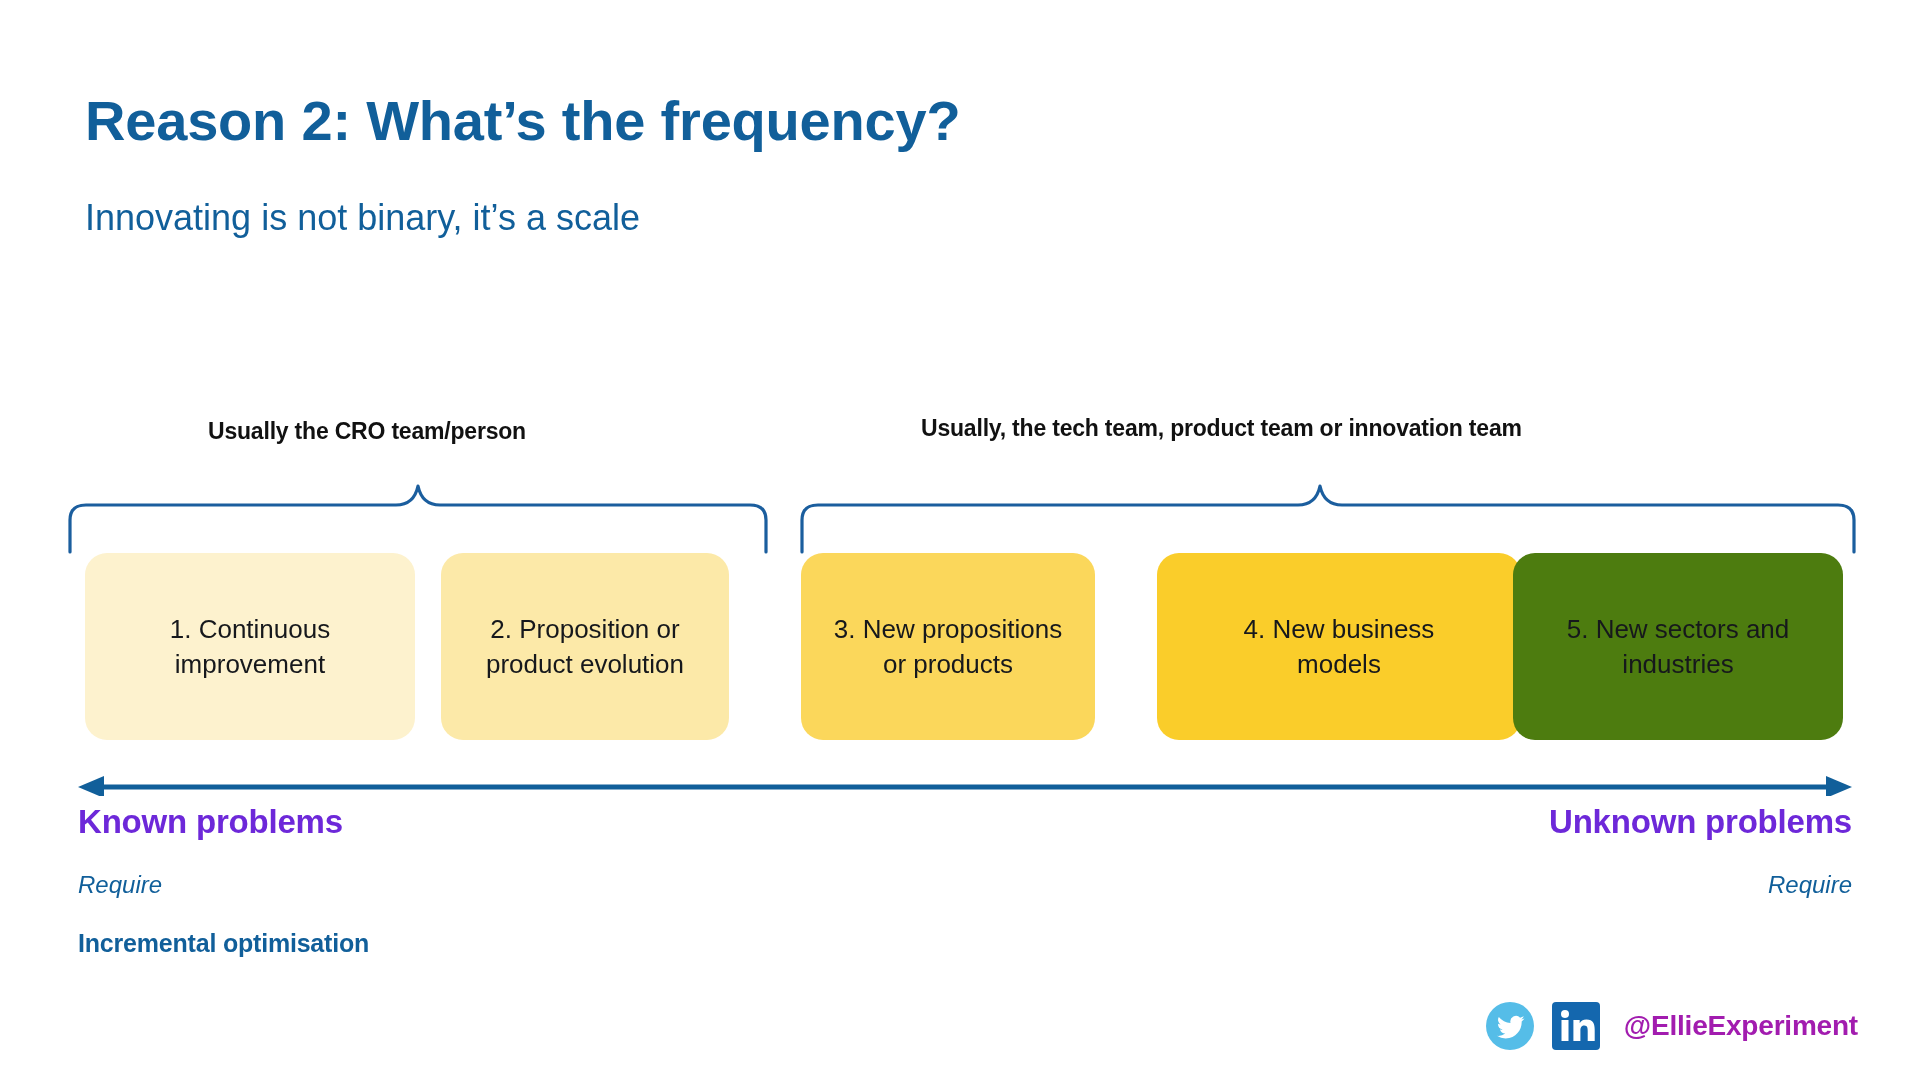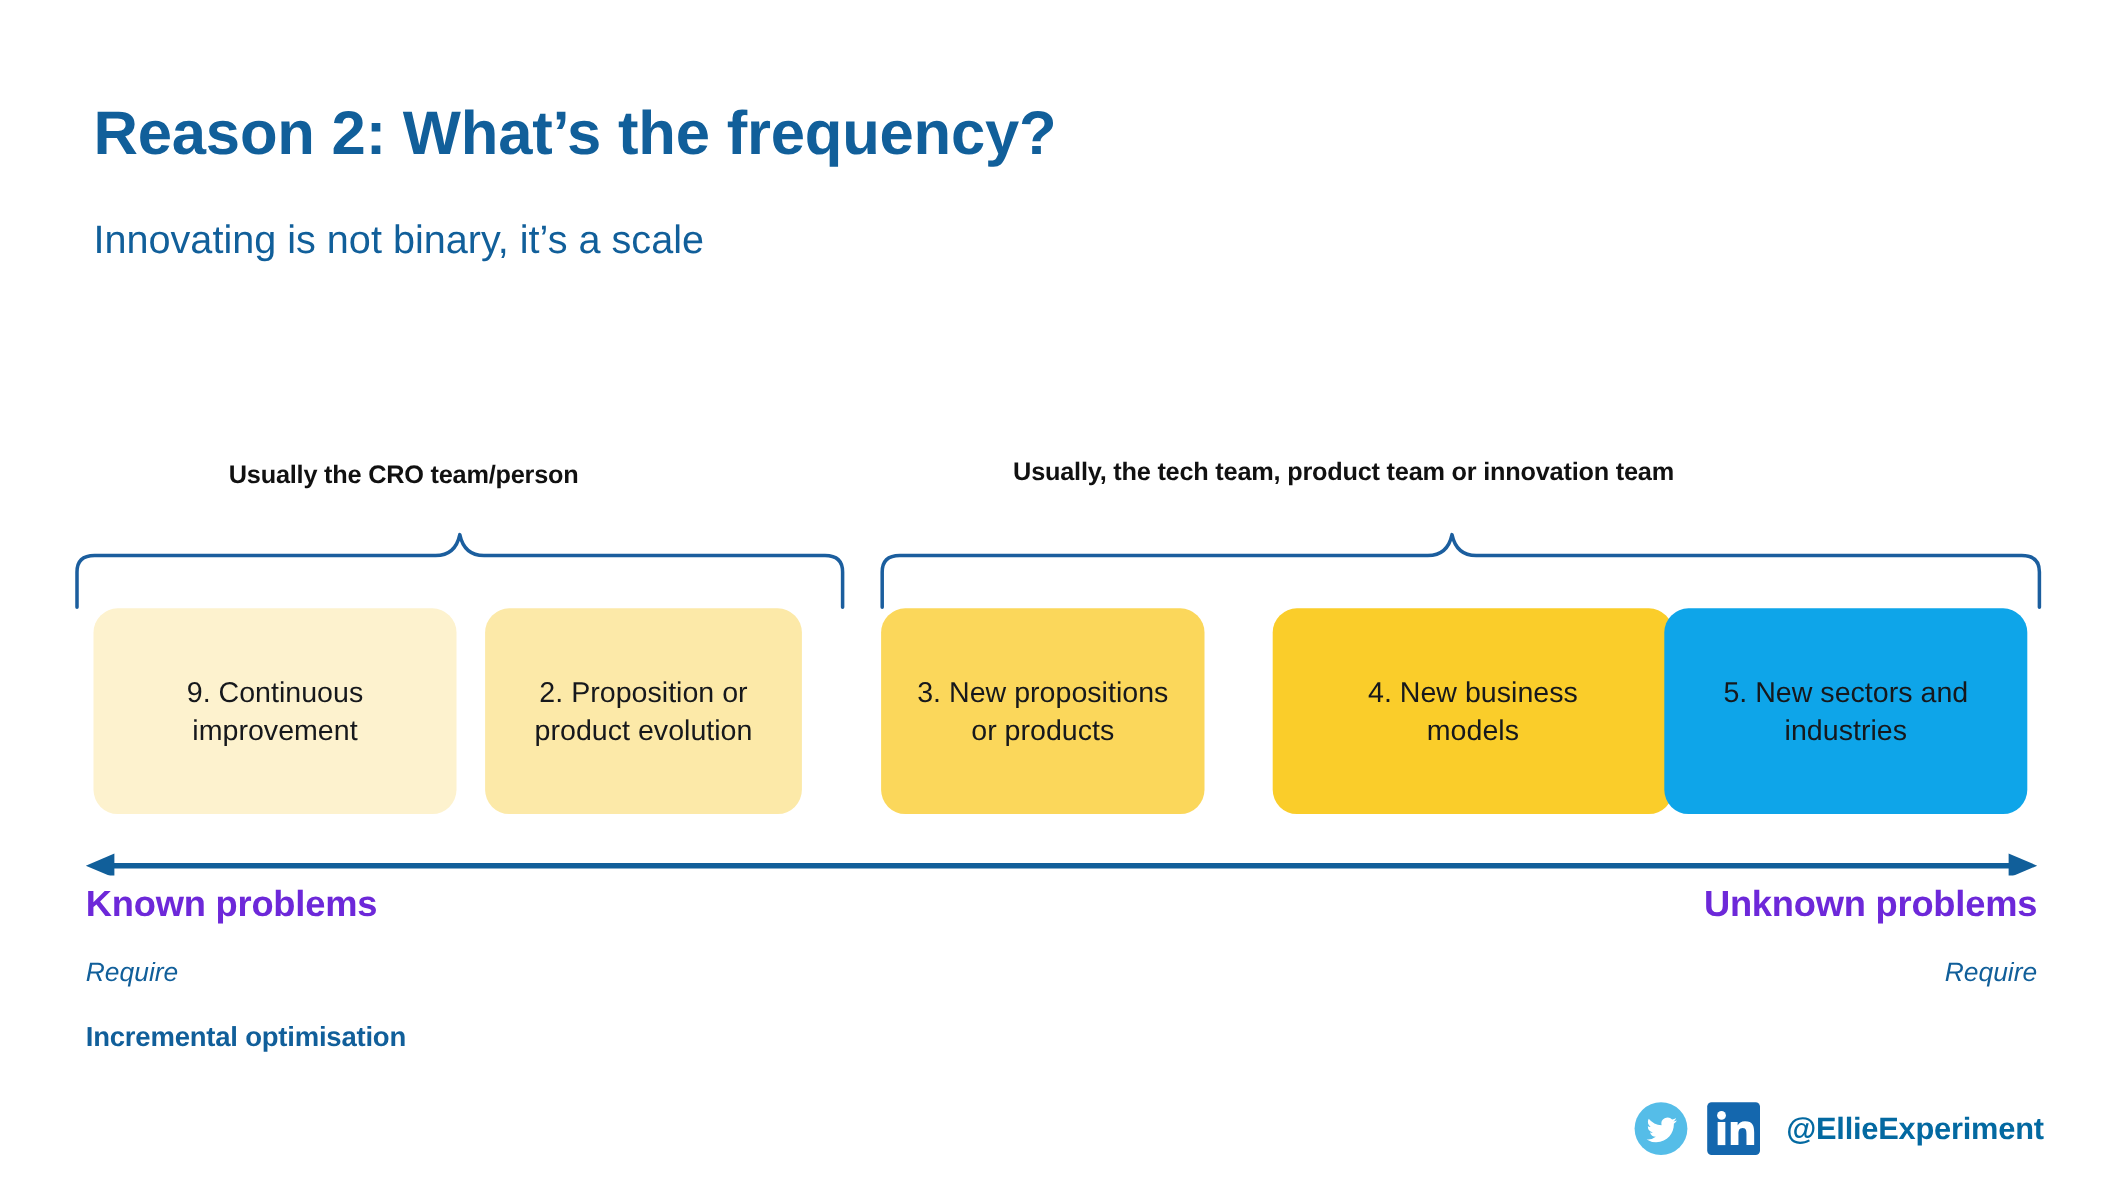--- a/index.html
+++ b/index.html
@@ -141,21 +141,21 @@
   }
   .social-icon {
     width: 52px;
     height: 52px;
     display: block;
     flex: 0 0 auto;
   }
   .handle {
     font-size: 28px;
     font-weight: 700;
-    color: #0369a1;
+    color: #a21caf;
     letter-spacing: -0.2px;
     margin-left: 8px;
     white-space: nowrap;
   }
 </style>
 </head>
 <body>
 
 <div class="slide">
 
@@ -186,21 +186,21 @@
              Q 1316 25 1320 6
              Q 1324 25 1342 25
              L 1838 25
              Q 1854 25 1854 40
              L 1854 72" fill="none" stroke="#1B5E9E" stroke-width="3.2" stroke-linecap="round" stroke-linejoin="round"></path>
   </svg>
 
   <div class="scale">
     <div class="card" style="left: 85px; width: 330px; background: rgb(253, 242, 206);">
       <span>
-        <span>9. Continuous</span><br>
+        <span>1. Continuous</span><br>
         <span>improvement</span>
       </span>
     </div>
 
     <div class="card" style="left: 441px; width: 288px; background: rgb(252, 233, 168);">
       <span>
         <span>2. Proposition or</span><br>
         <span>product evolution</span>
       </span>
     </div>
@@ -212,21 +212,21 @@
       </span>
     </div>
 
     <div class="card" style="left: 1157px; width: 364px; background: rgb(250, 205, 42);">
       <span>
         <span>4. New business</span><br>
         <span>models</span>
       </span>
     </div>
 
-    <div class="card" style="left: 1513px; width: 330px; background: #0ea5e9;">
+    <div class="card" style="left: 1513px; width: 330px; background: #4d7c0f;">
       <span>
         <span>5. New sectors and</span><br>
         <span>industries</span>
       </span>
     </div>
   </div>
 
   <svg class="axis" viewBox="0 0 1920 36" width="1920" height="36">
     <line x1="92" y1="27" x2="1838" y2="27" stroke="#115F9A" stroke-width="5"></line>
     <polygon points="78,27 104,16 104,38" fill="#115F9A"></polygon>

